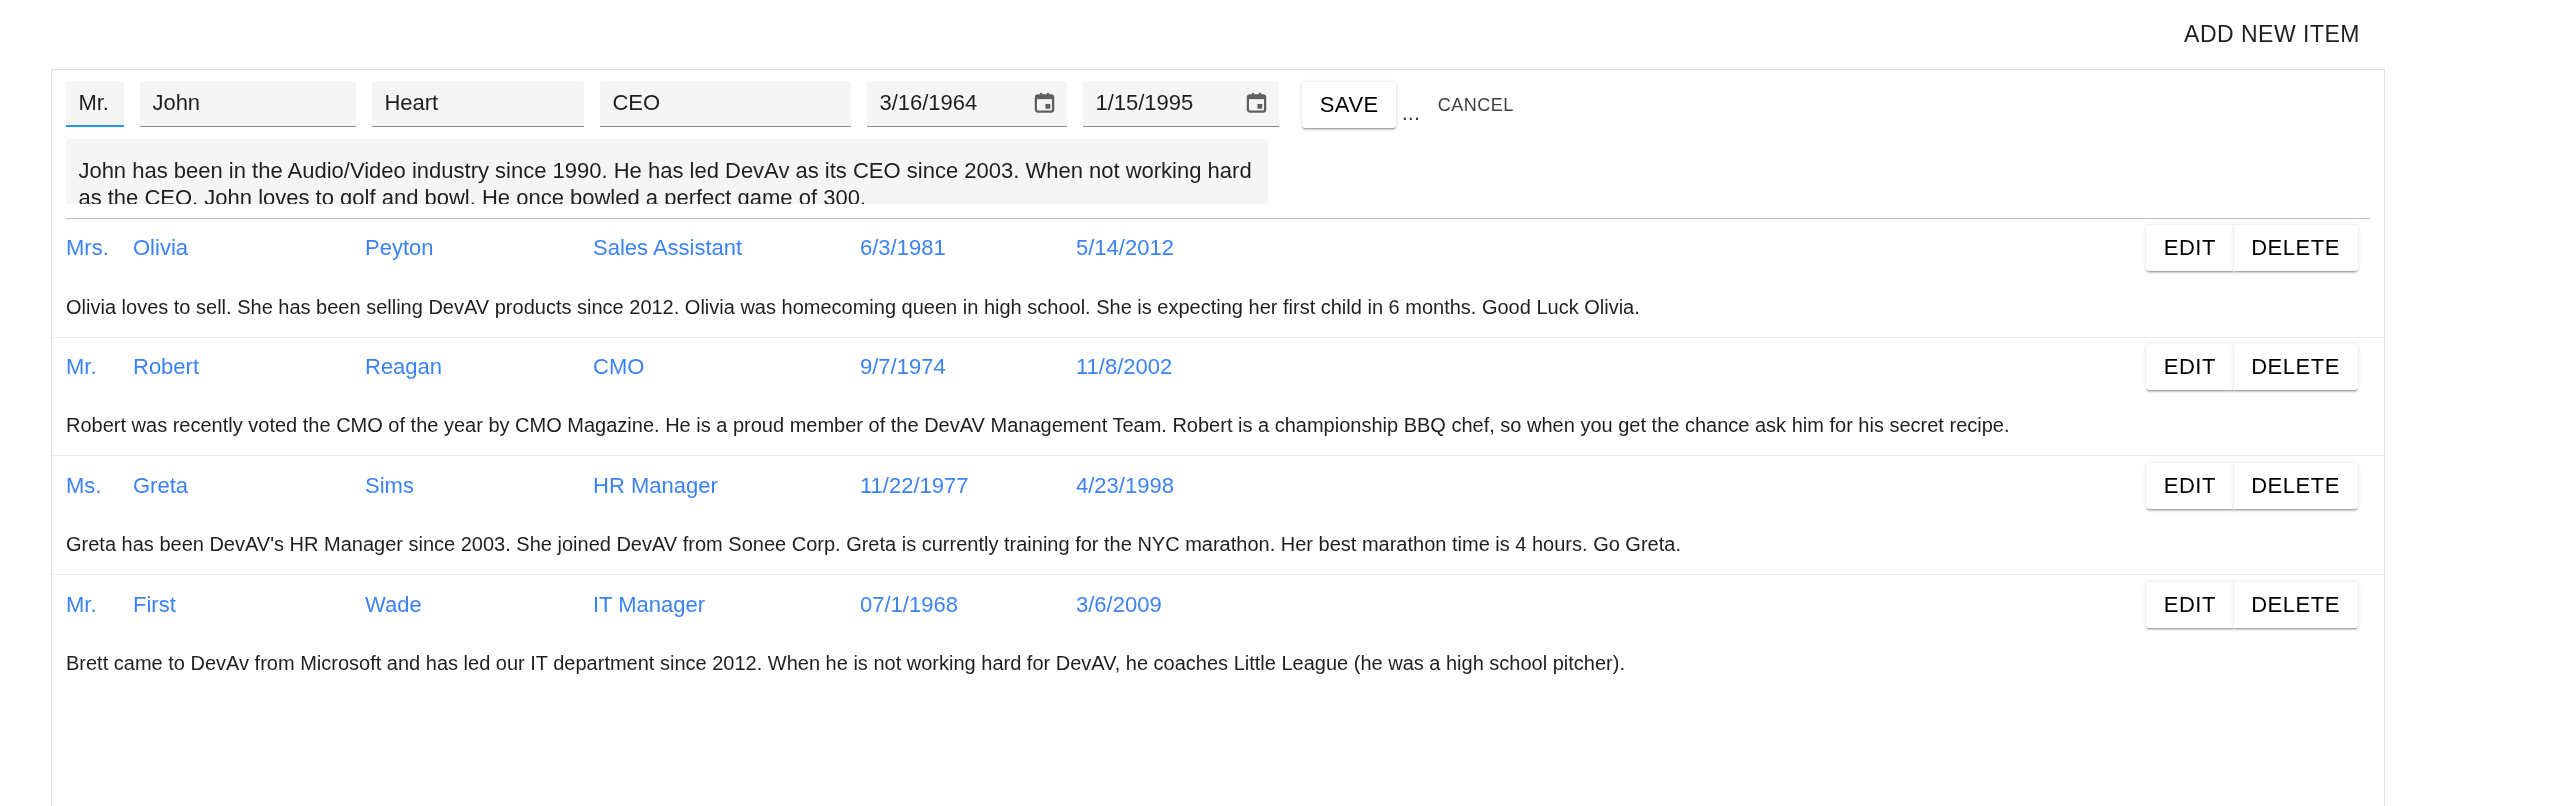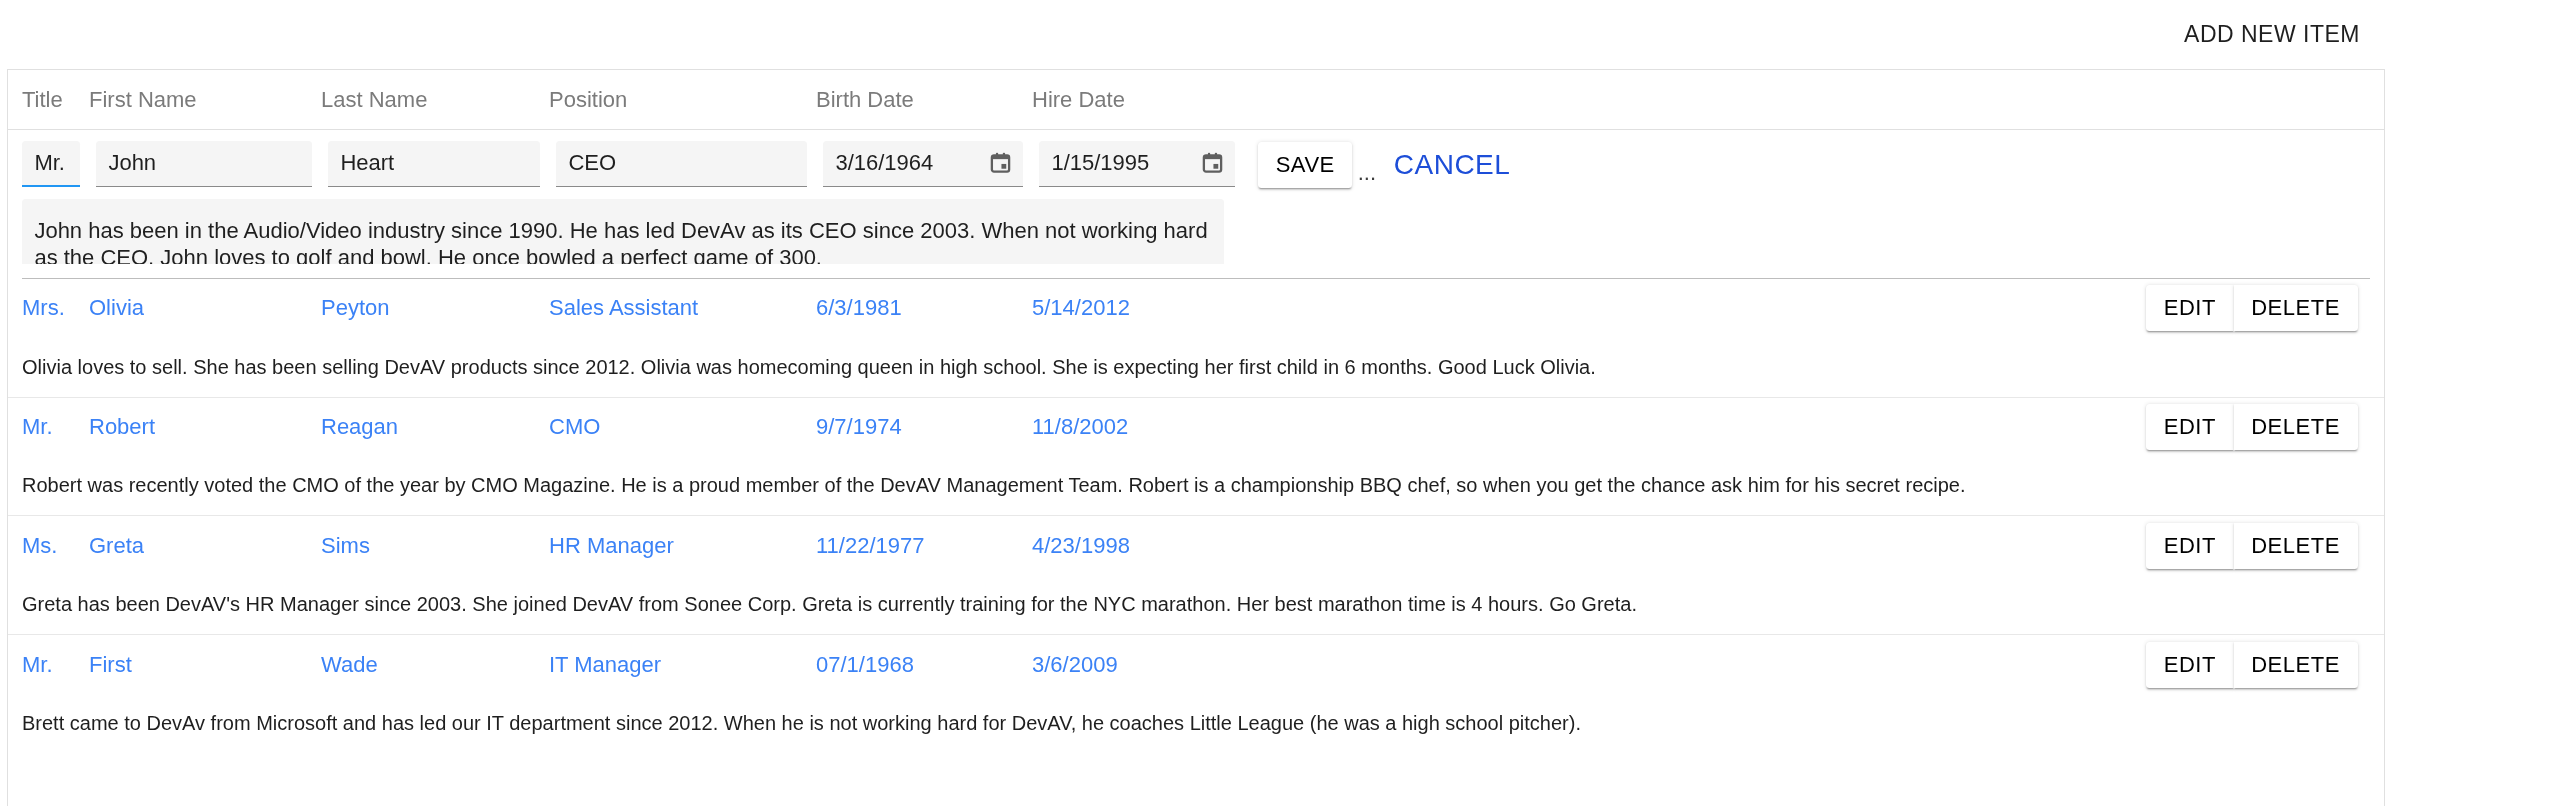--- a/index.html
+++ b/index.html
@@ -3,21 +3,21 @@
 <meta charset="utf-8">
 <style>
   * { box-sizing: border-box; }
   html, body {
     margin: 0; padding: 0;
     background: #ffffff;
     font-family: "Liberation Sans", sans-serif;
   }
   body { width: 2576px; height: 806px; overflow: hidden; }
 
-  .page { width: 2392px; height: 806px; position: relative; }
+  .page { width: 2392px; height: 806px; position: relative; padding-left: 44px; }
 
   
   .toolbar {
     height: 69px;
     display: flex;
     align-items: center;
     justify-content: flex-end;
     padding-right: 25px;
   }
   .add-new-item {
@@ -135,24 +135,24 @@
     letter-spacing: 0.5px;
     color: #000000;
     height: 46px;
     padding: 0 17.7px;
     cursor: pointer;
   }
   .btn-flat {
     background: transparent;
     border: none;
     font-family: "Liberation Sans", sans-serif;
-    font-size: 28px;
+    font-size: 18px;
     font-weight: 500;
     letter-spacing: 0.5px;
-    color: #1d4ed8;
+    color: #404040;
     height: 46px;
     padding: 0 12.4px;
     cursor: pointer;
   }
   .ellipsis-sep {
     font-size: 22px;
     color: #3c3c3c;
     padding: 0 5.3px;
     align-self: flex-end;
     line-height: 30px;
@@ -227,29 +227,20 @@
 <body>
 
 <div class="page">
 
   <div class="toolbar">
     <button class="add-new-item">ADD NEW ITEM</button>
   </div>
 
   <div class="grid-card">
 
-    <div class="grid-header">
-      <div class="hcell c-title">Title</div>
-      <div class="hcell c-first">First Name</div>
-      <div class="hcell c-last">Last Name</div>
-      <div class="hcell c-position">Position</div>
-      <div class="hcell c-birth">Birth Date</div>
-      <div class="hcell c-hire">Hire Date</div>
-      <div class="hcell c-actions"></div>
-    </div>
 
     <div class="edit-row">
 
       <div class="field f-title">
         <input class="mat-input focused" type="text" value="Mr." style="">
       </div>
 
       <div class="field f-first">
         <input class="mat-input" type="text" value="John" style="">
       </div>

